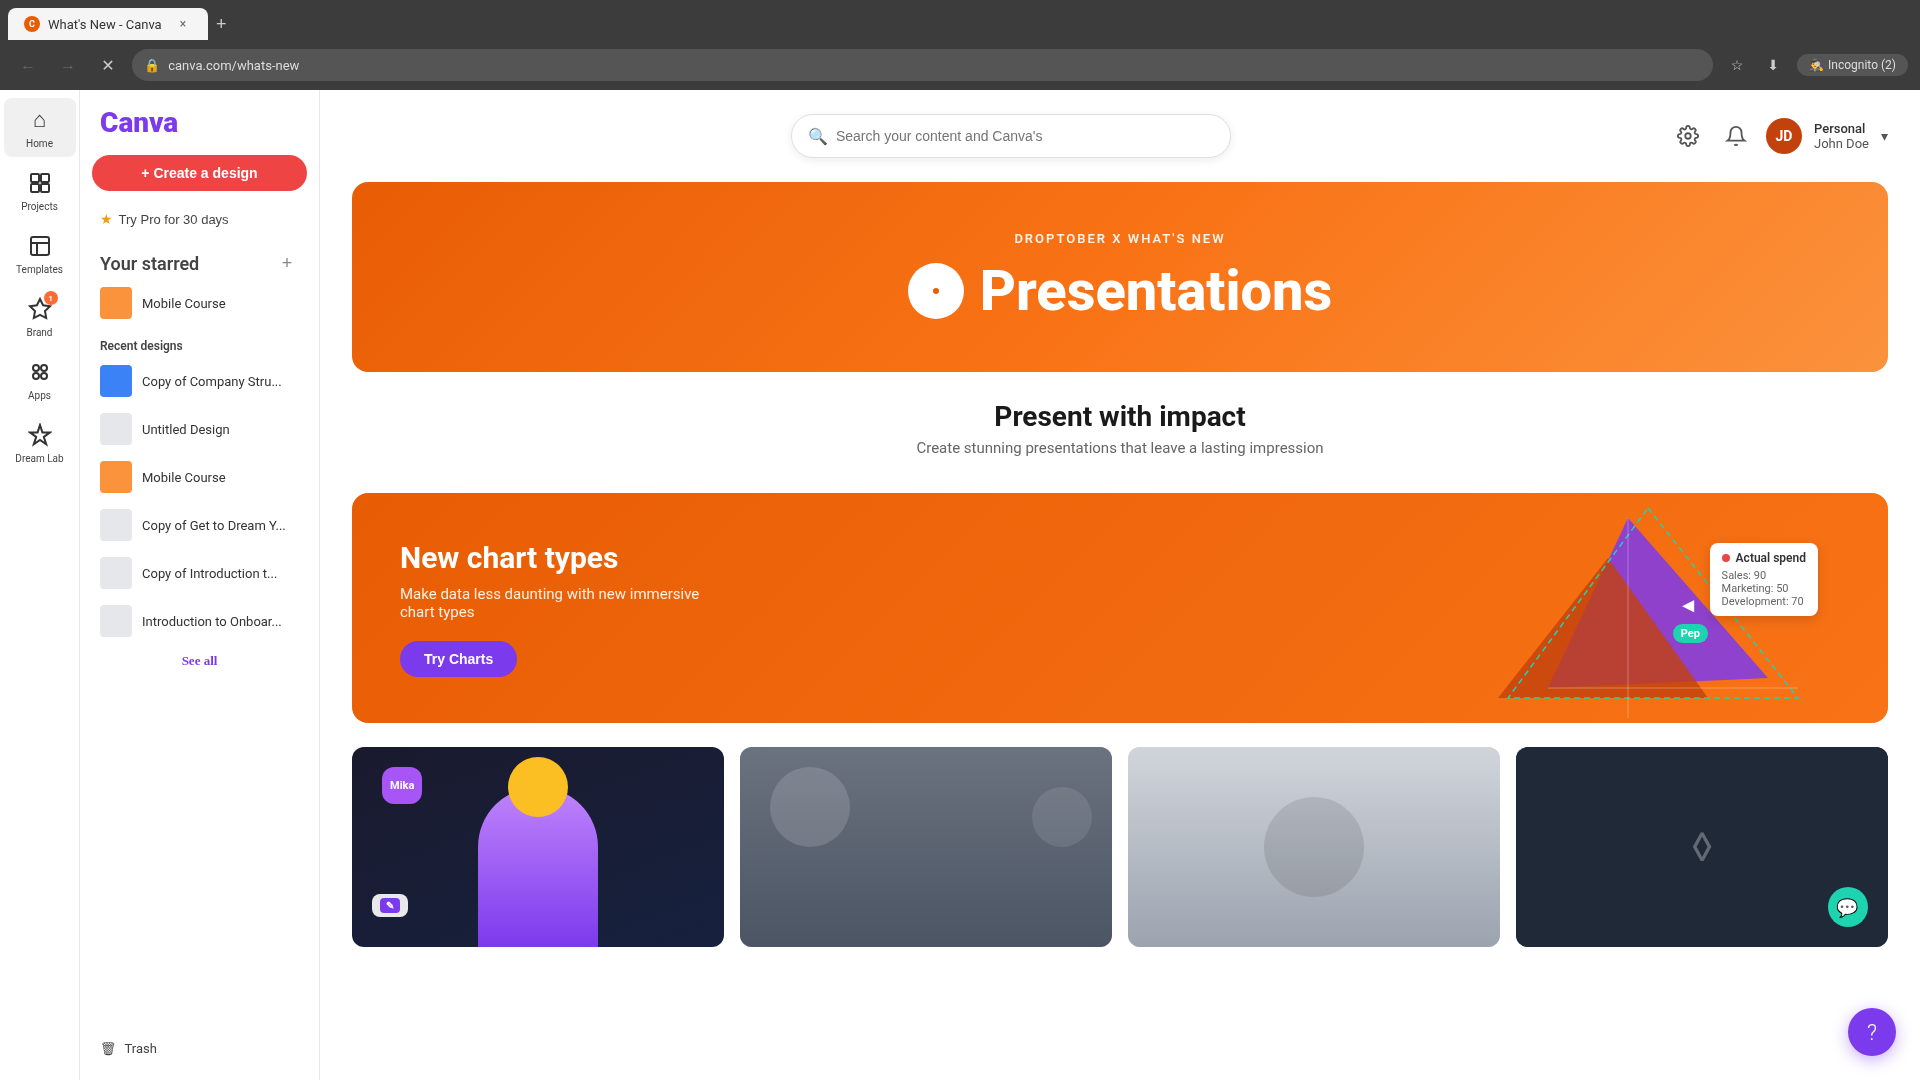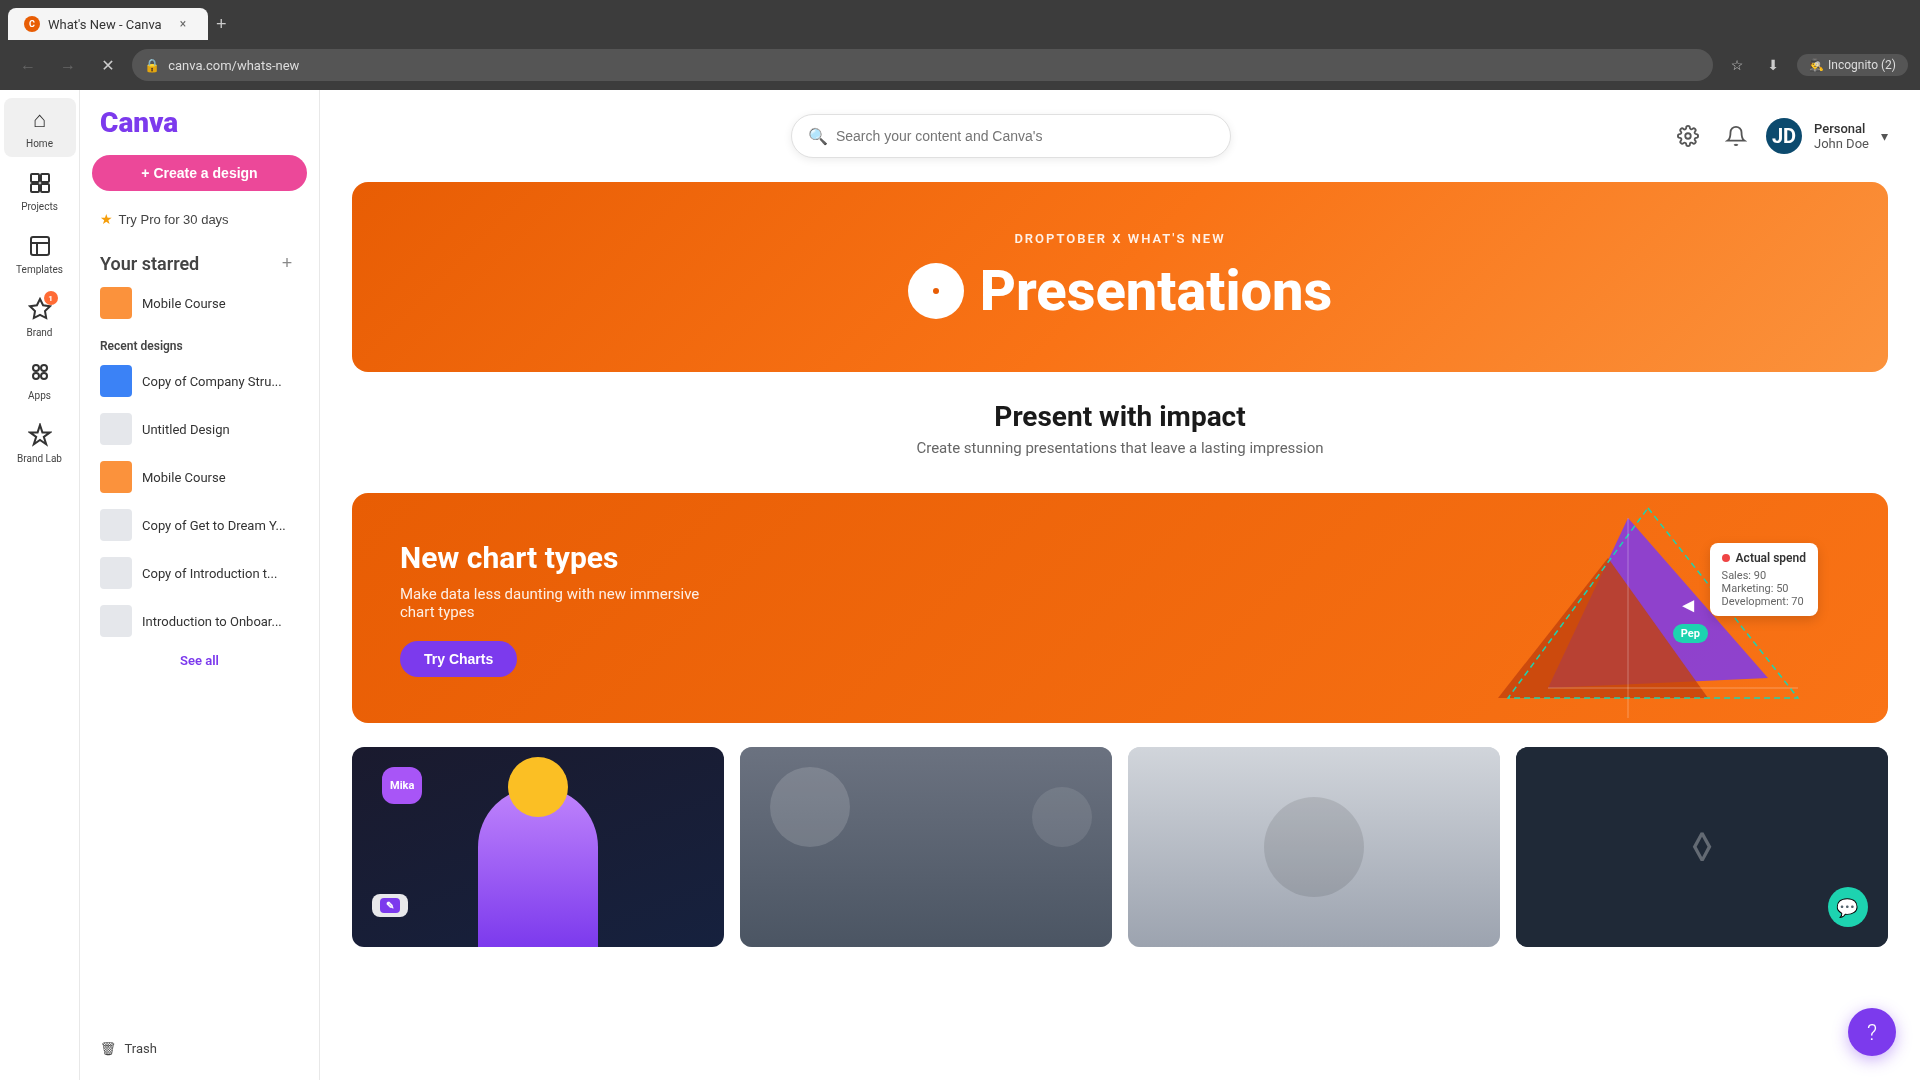--- a/index.html
+++ b/index.html
@@ -29,34 +29,34 @@
     .sidebar { width: 80px; background: white; border-right: 1px solid #e8e8e8; display: flex; flex-direction: column; align-items: center; padding: 8px 0; gap: 4px; overflow: hidden; }
     .sidebar-item { display: flex; flex-direction: column; align-items: center; gap: 4px; padding: 8px 4px; border-radius: 8px; cursor: pointer; width: 72px; }
     .sidebar-item.active { background: #f0f0f0; }
     .sidebar-icon { width: 28px; height: 28px; display: flex; align-items: center; justify-content: center; font-size: 22px; color: #333; position: relative; }
     .sidebar-label { font-size: 10px; color: #444; text-align: center; }
     .sidebar-badge { position: absolute; top: -4px; right: -4px; background: #ff6b35; color: white; width: 14px; height: 14px; border-radius: 50%; font-size: 8px; display: flex; align-items: center; justify-content: center; font-weight: bold; }
 
     
     .left-panel { width: 240px; background: white; border-right: 1px solid #e8e8e8; display: flex; flex-direction: column; padding: 16px 12px; overflow-y: auto; }
     .canva-logo { color: #7c3aed; font-size: 28px; font-weight: 900; margin-bottom: 16px; padding: 0 8px; }
-    .create-btn { background: #ec4899; color: white; border: none; border-radius: 24px; padding: 10px 0; font-size: 14px; font-weight: 600; cursor: pointer; display: flex; align-items: center; justify-content: center; gap: 6px; width: 100%; margin-bottom: 12px; }
+    .create-btn { background: #ef4444; color: white; border: none; border-radius: 24px; padding: 10px 0; font-size: 14px; font-weight: 600; cursor: pointer; display: flex; align-items: center; justify-content: center; gap: 6px; width: 100%; margin-bottom: 12px; }
     .pro-btn { background: transparent; border: none; color: #444; font-size: 13px; cursor: pointer; display: flex; align-items: center; gap: 6px; padding: 8px; border-radius: 8px; width: 100%; }
     .pro-star { color: #f59e0b; font-size: 14px; }
 
     .section-header { display: flex; align-items: center; justify-content: space-between; padding: 8px 8px 4px; margin-top: 8px; }
     .section-title { font-size: 18px; font-weight: 600; color: #444; }
     .section-add { background: transparent; border: none; color: #888; font-size: 18px; cursor: pointer; width: 24px; height: 24px; display: flex; align-items: center; justify-content: center; border-radius: 4px; }
 
     .nav-item { display: flex; align-items: center; gap: 10px; padding: 8px; border-radius: 8px; cursor: pointer; }
     .nav-item-thumb { width: 32px; height: 32px; border-radius: 4px; object-fit: cover; display: flex; align-items: center; justify-content: center; }
     .nav-item-label { font-size: 13px; color: #333; white-space: nowrap; overflow: hidden; text-overflow: ellipsis; max-width: 160px; }
 
     .recent-header { font-size: 12px; font-weight: 600; color: #444; padding: 12px 8px 4px; }
-    .see-all { color: #7c3aed; font-size: 13px; font-weight: 600; padding: 8px; cursor: pointer; text-align: center; }
+    .see-all { color: #7c3aed; font-size: 13px; font-weight: 600; padding: 8px; cursor: pointer; text-align: center; font-family: Liberation Serif, serif; }
 
     .trash-btn { display: flex; align-items: center; gap: 8px; padding: 8px; cursor: pointer; border-radius: 8px; margin-top: auto; }
     .trash-btn span { font-size: 13px; color: #444; }
 
     
     .main-content { flex: 1; overflow-y: auto; background: white; padding: 24px 32px; }
 
     
     .hero-banner { background: linear-gradient(135deg, #e85d04, #f97316, #fb923c); border-radius: 16px; padding: 40px 48px; display: flex; flex-direction: column; align-items: center; justify-content: center; min-height: 190px; margin-bottom: 28px; text-align: center; position: relative; overflow: hidden; }
     .hero-subtitle { color: rgba(255,255,255,0.9); font-size: 13px; font-weight: 600; letter-spacing: 2px; text-transform: uppercase; margin-bottom: 12px; }
@@ -80,21 +80,21 @@
     .chart-tooltip { position: absolute; right: 10px; top: 30px; background: white; border-radius: 8px; padding: 8px 12px; font-size: 12px; color: #333; box-shadow: 0 4px 12px rgba(0,0,0,0.15); white-space: nowrap; }
     .tooltip-header { display: flex; align-items: center; gap: 6px; font-weight: 600; margin-bottom: 4px; }
     .tooltip-dot { width: 8px; height: 8px; background: #ef4444; border-radius: 50%; }
     .tooltip-row { color: #666; font-size: 11px; }
 
     
     .bottom-grid { display: grid; grid-template-columns: repeat(4, 1fr); gap: 16px; }
     .bottom-card { border-radius: 12px; overflow: hidden; height: 200px; position: relative; }
     .settings-icon { width: 36px; height: 36px; display: flex; align-items: center; justify-content: center; cursor: pointer; color: #555; font-size: 20px; border-radius: 50%; }
     .bell-icon { width: 36px; height: 36px; display: flex; align-items: center; justify-content: center; cursor: pointer; color: #555; font-size: 20px; border-radius: 50%; }
-    .user-avatar { width: 36px; height: 36px; background: #0c4a6e; border-radius: 50%; display: flex; align-items: center; justify-content: center; color: white; font-size: 20px; font-weight: 700; cursor: pointer; }
+    .user-avatar { width: 36px; height: 36px; background: #c2410c; border-radius: 50%; display: flex; align-items: center; justify-content: center; color: white; font-size: 14px; font-weight: 700; cursor: pointer; }
     .user-info { display: flex; flex-direction: column; }
     .user-personal { font-size: 13px; color: #333; font-weight: 500; }
     .user-name { font-size: 13px; color: #555; }
     .chevron-down { color: #555; font-size: 14px; cursor: pointer; }
     .search-bar { background: white; border: 1px solid #e0e0e0; border-radius: 24px; height: 44px; display: flex; align-items: center; padding: 0 16px; gap: 8px; box-shadow: 0 2px 8px rgba(0,0,0,0.08); }
     .search-icon { color: #888; font-size: 16px; }
     .search-input { border: none; outline: none; font-size: 14px; color: #888; width: 100%; background: transparent; }
 
     
     .thumb-orange { background: linear-gradient(135deg, #ff9a3c, #ff6b35); }
@@ -193,21 +193,21 @@
           </svg>
       </div>
       <span class="sidebar-label">Apps</span>
     </div>
     <div class="sidebar-item">
       <div class="sidebar-icon">
         <svg width="24" height="24" viewBox="0 0 24 24" fill="none" stroke="currentColor" stroke-width="2">
             <path d="M12 2l2.4 7.4H22l-6.2 4.5 2.4 7.4L12 17l-6.2 4.3 2.4-7.4L2 9.4h7.6z"></path>
           </svg>
       </div>
-      <span class="sidebar-label">Brand Lab</span>
+      <span class="sidebar-label">Dream Lab</span>
     </div>
   </div>
 
   <div class="left-panel">
     <div class="canva-logo">Canva</div>
     <button class="create-btn">+ Create a design</button>
     <button class="pro-btn">
       <span class="pro-star">★</span>
       <span>Try Pro for 30 days</span>
     </button>

